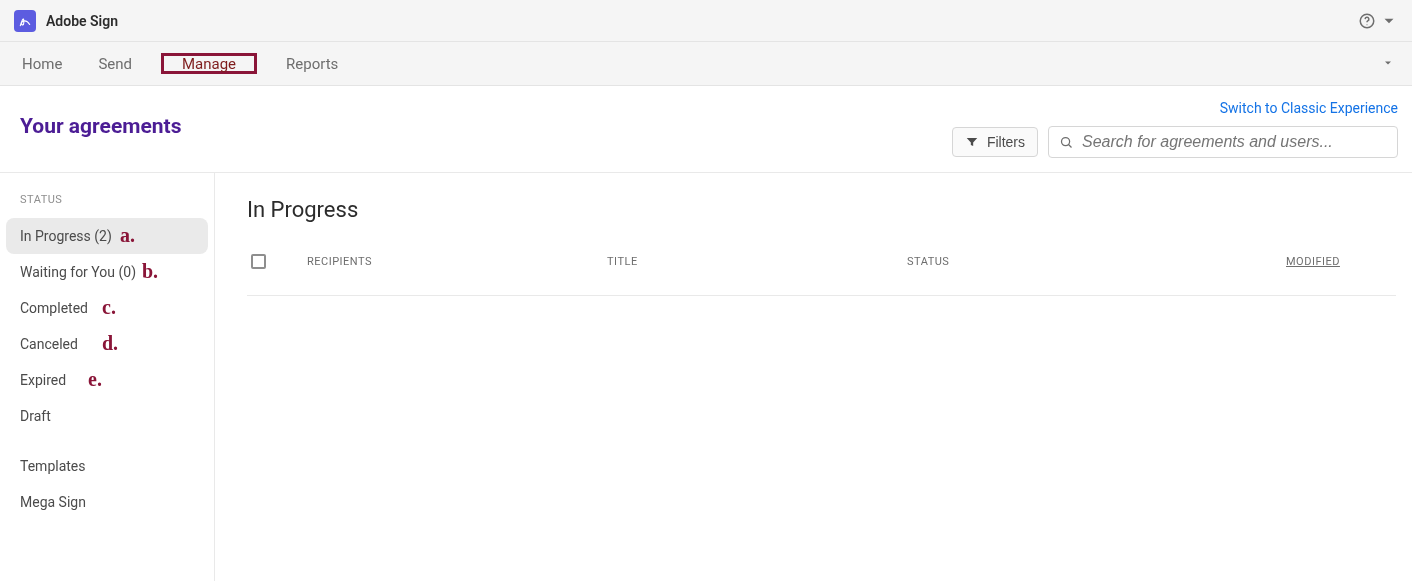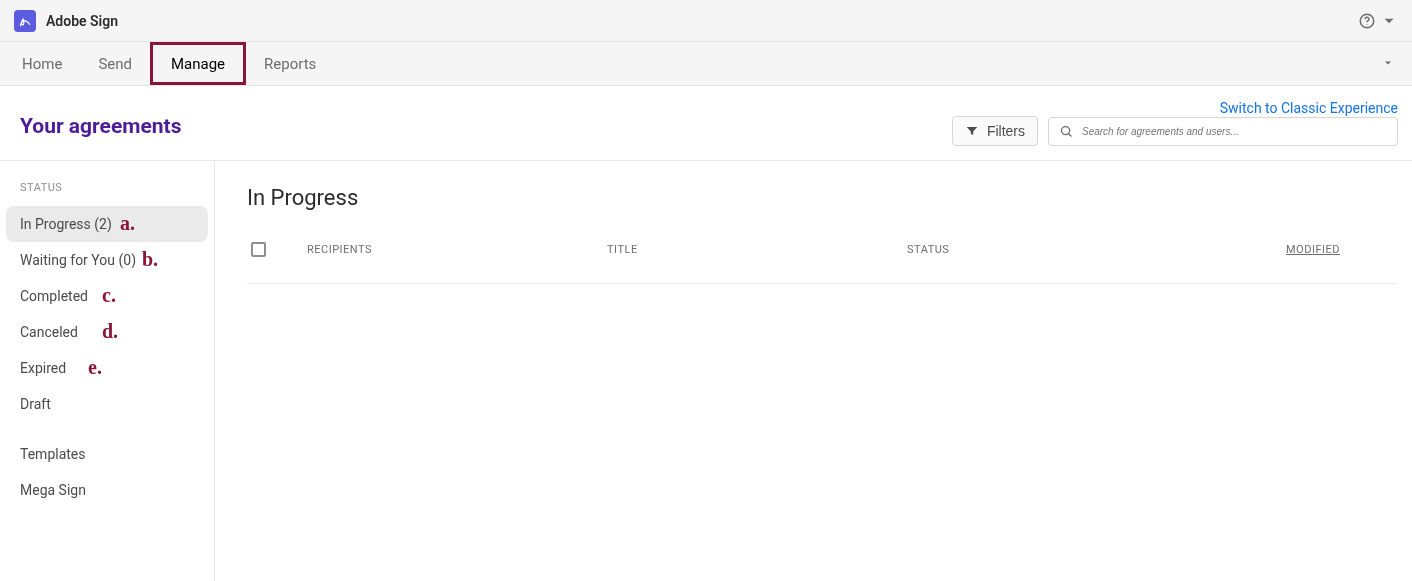--- a/index.html
+++ b/index.html
@@ -50,60 +50,60 @@
   .nav-item {
     padding: 0 18px;
     display: flex;
     align-items: center;
     font-size: 15px;
     color: #6e6e6e;
     cursor: pointer;
     position: relative;
   }
   .nav-item.active {
-    color: #000000;
+    color: #7f1d1d;
     border: 3px solid #8a1538;
-    margin: 0;
+    margin: 11px;
     background: #f5f5f5;
   }
   .nav-right { display:flex; align-items:center; padding-right:14px; }
   .nav-caret { color:#6e6e6e; cursor:pointer; }
 
   
   .subheader {
     display: flex;
     align-items: flex-start;
     justify-content: space-between;
     padding: 14px 14px 14px 20px;
     border-bottom: 1px solid #e9e9e9;
   }
   .page-title {
     font-size: 21px;
     font-weight: 700;
     color: #4c1d95;
     padding-top: 14px;
   }
-  .right-tools { display:flex; flex-direction:column; align-items:flex-end; }
+  .right-tools { display:flex; flex-direction:column; align-items:flex-end; gap:10px; }
   .classic-link { color:#1473e6; font-size:14px; text-decoration:none; }
   .tool-row { display:flex; align-items:center; gap:10px; }
   .filters-btn {
     display:flex; align-items:center; gap:8px;
     border:1px solid #d6d6d6; border-radius:4px;
     padding:6px 12px; font-size:14px; color:#4b4b4b;
     background:#fafafa; cursor:pointer;
   }
   .filters-btn svg { width:14px; height:14px; }
   .search-box {
     display:flex; align-items:center; gap:8px;
     border:1px solid #d6d6d6; border-radius:4px;
     padding:6px 10px; width:350px; background:#fff;
   }
   .search-box svg { width:15px; height:15px; color:#6e6e6e; flex-shrink:0;}
   .search-box input {
-    border:none; outline:none; font-size:10px; width:100%;
+    border:none; outline:none; font-size:16px; width:100%;
     font-style:italic; color:#6e6e6e; background:transparent;
   }
 
   
   .main {
     display:flex;
     height: calc(581px - 42px - 44px - 72px);
   }
   .sidebar {
     width: 215px;

